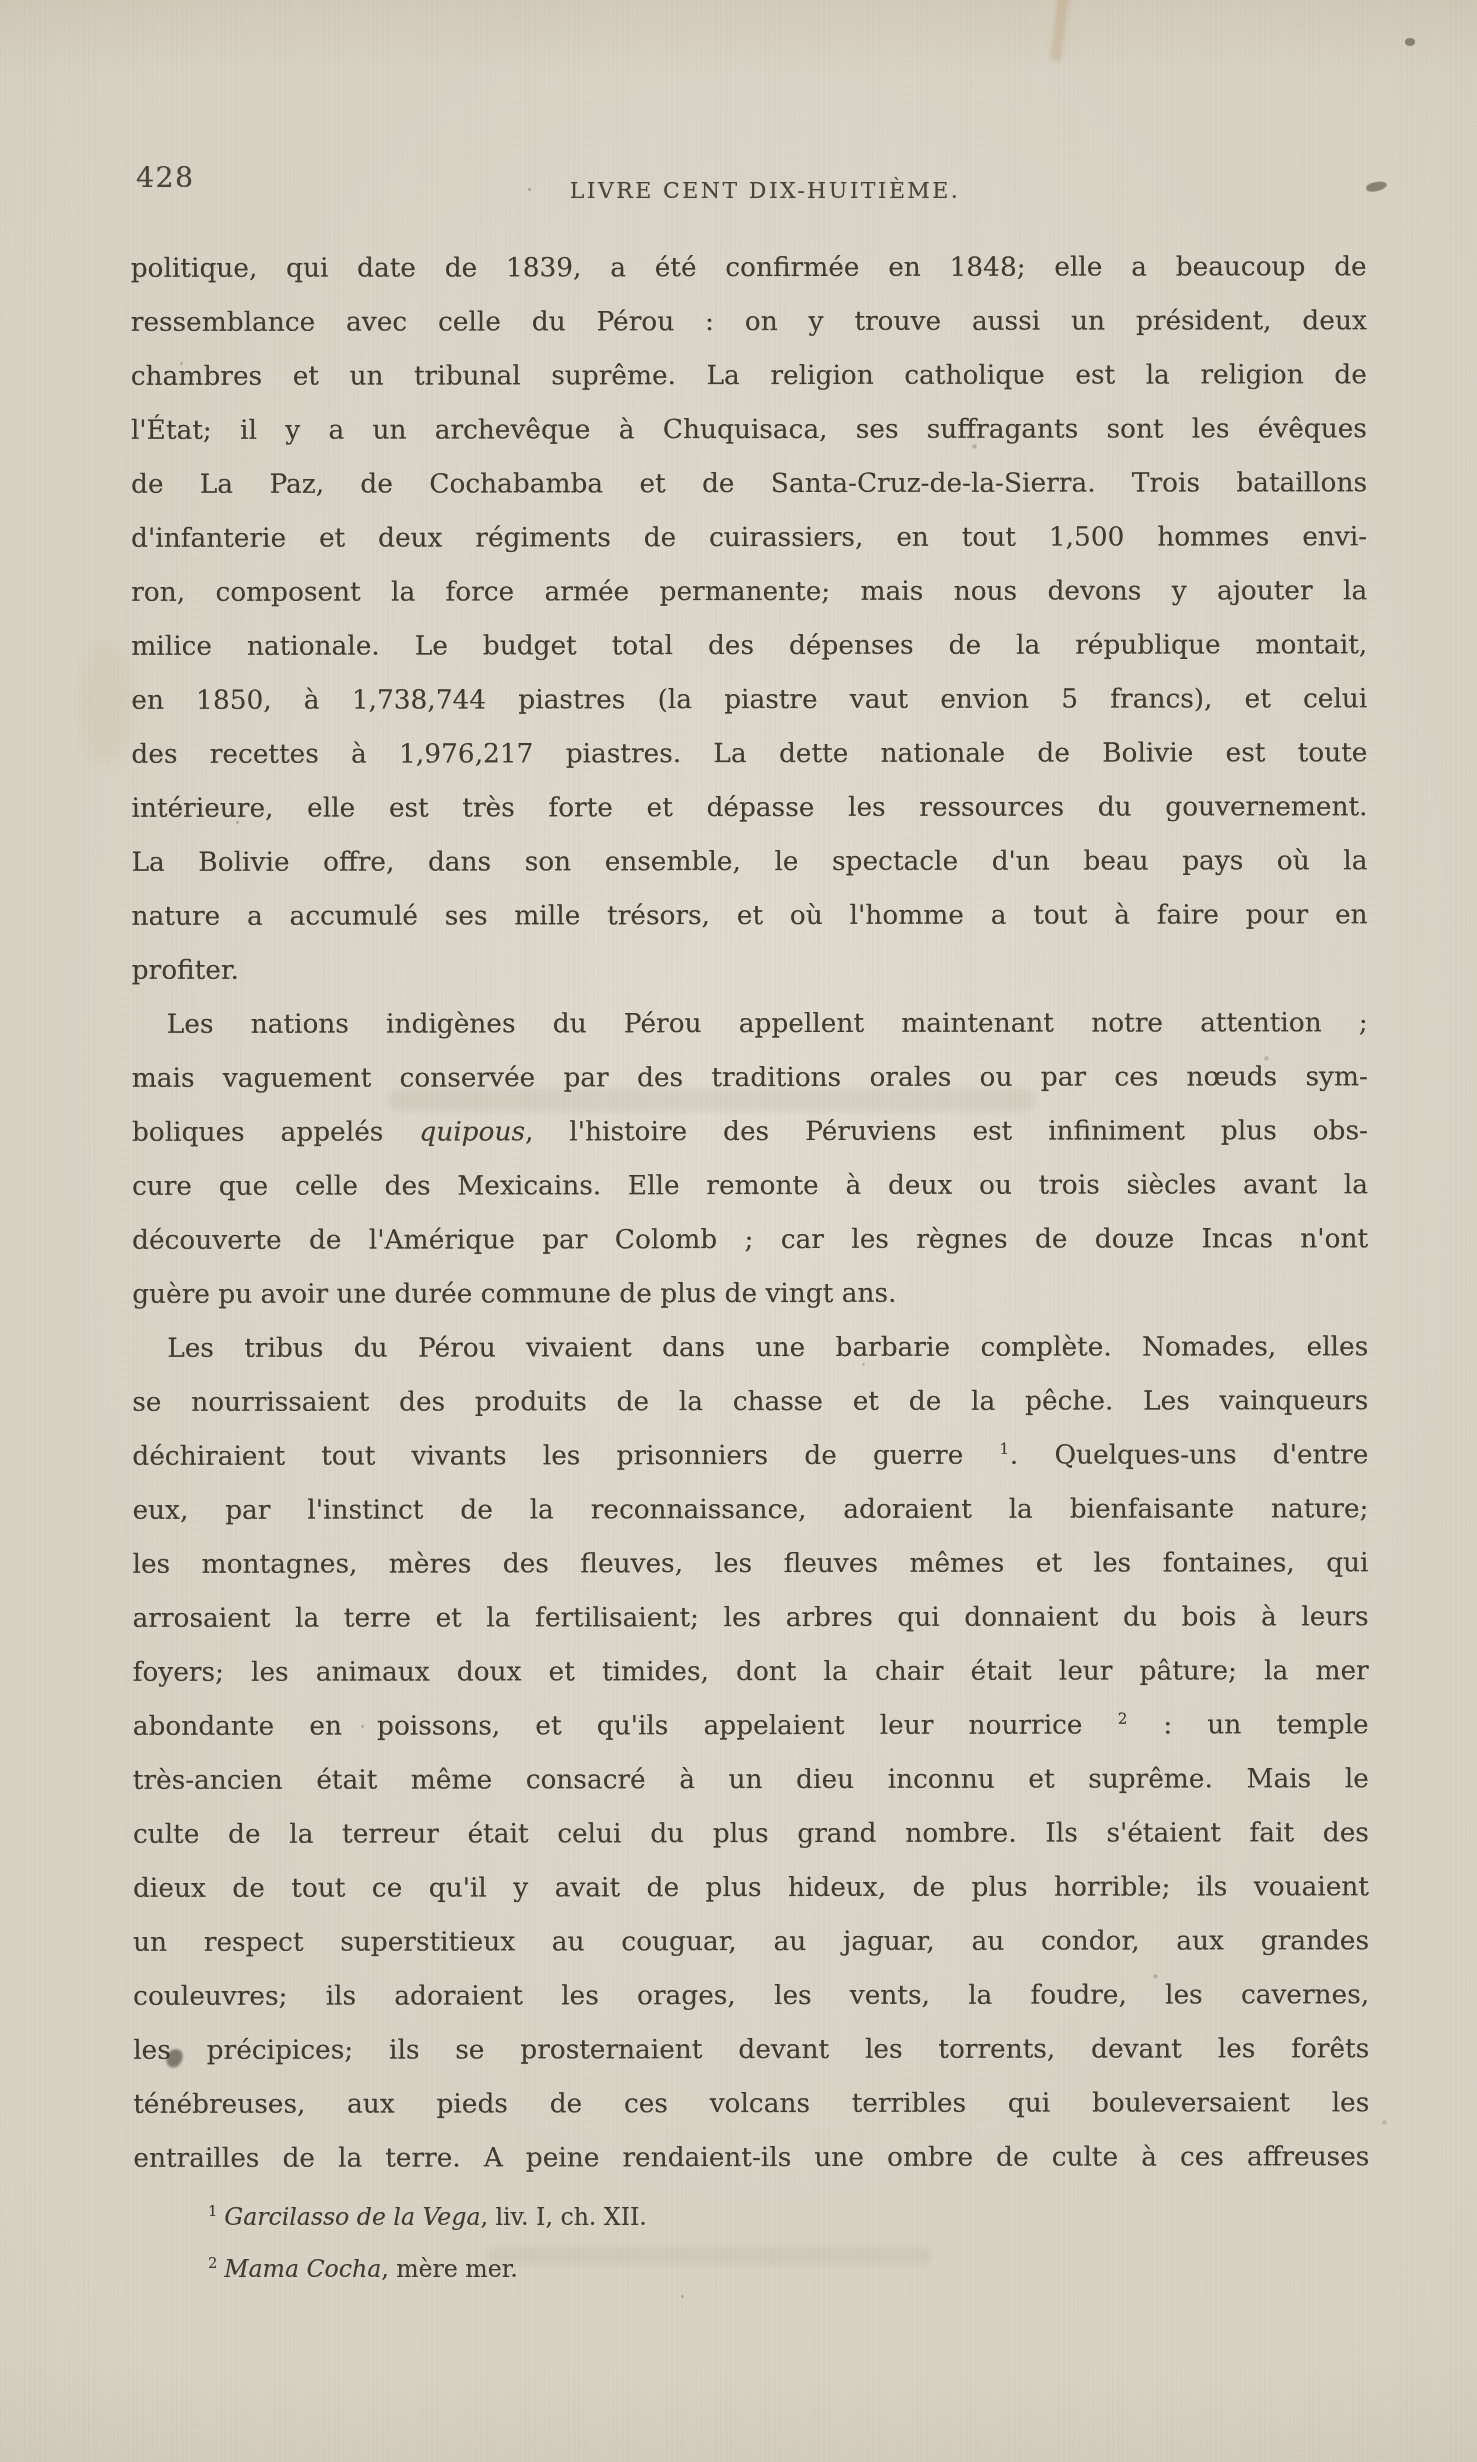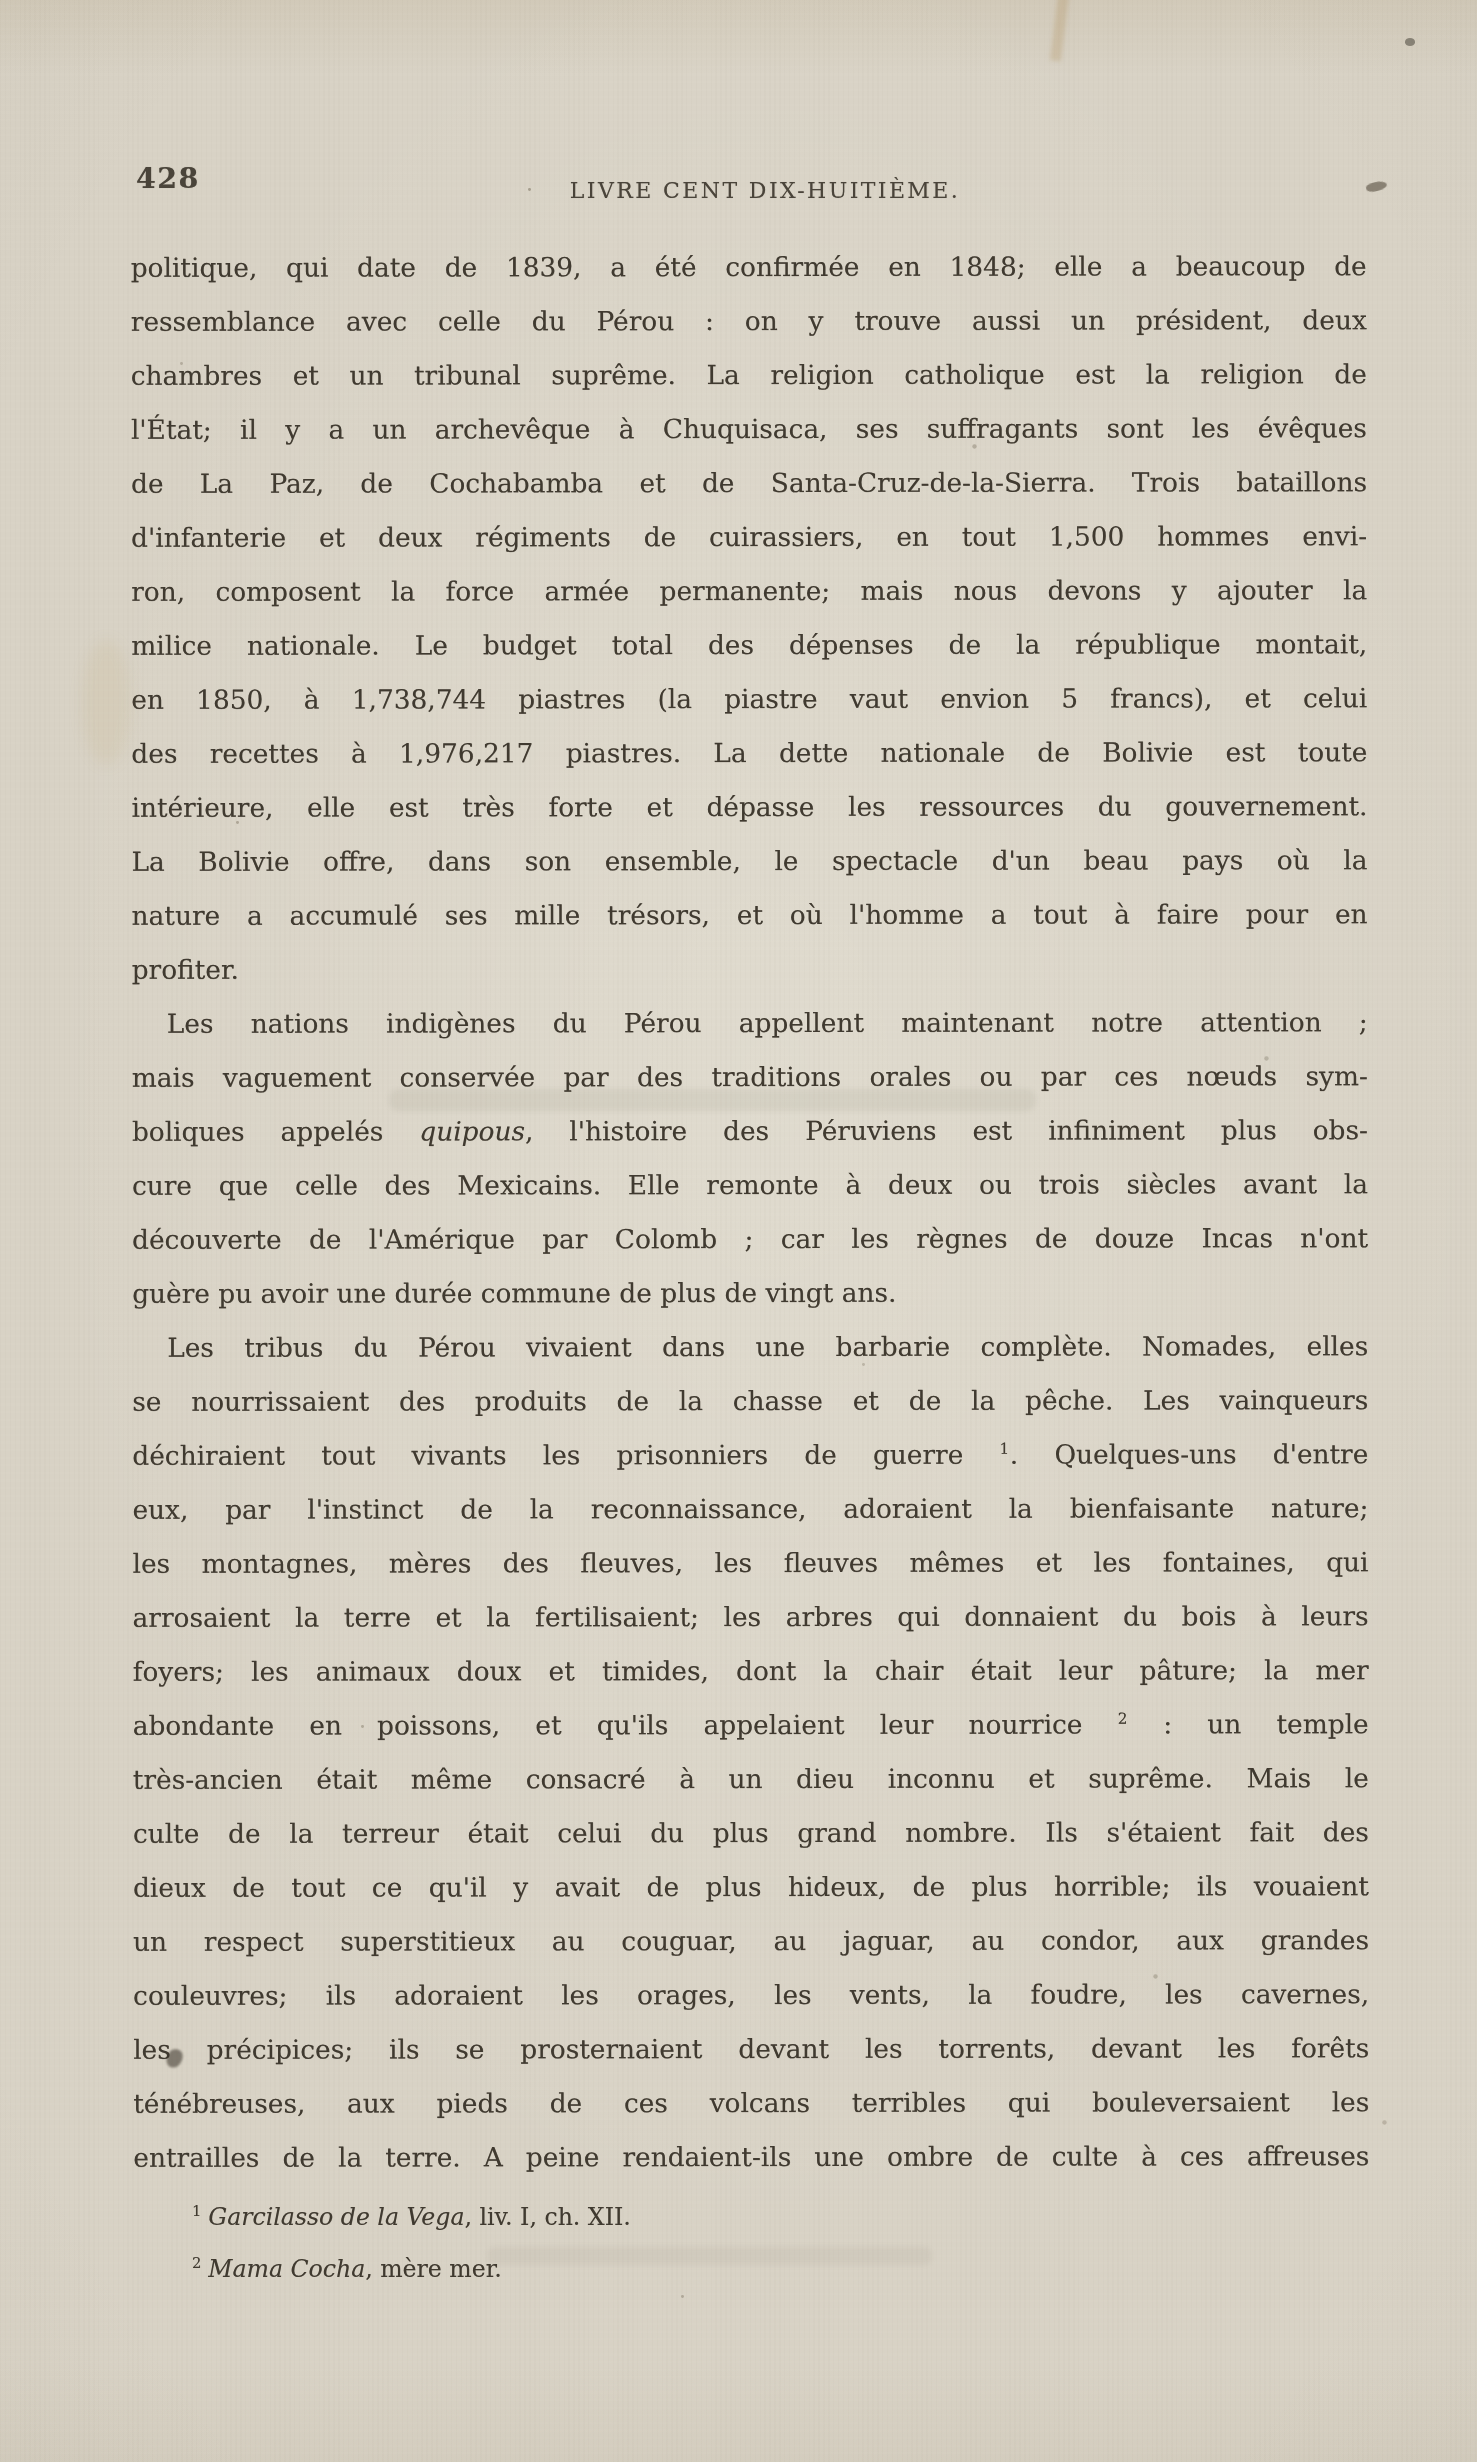--- a/index.html
+++ b/index.html
@@ -27,21 +27,20 @@
       var(--paper);
     color:var(--ink);
     overflow:hidden;
   }
   
   .pagenum{
     position:absolute;left:136px;top:161px;
     font-size:28.5px;color:var(--ink-soft);
     letter-spacing:1.4px;
     text-shadow:0 0 0.7px rgba(64,58,48,0.45);
-    font-weight:bold;
   }
   .running-title{
     position:absolute;left:765px;top:178px;transform:translateX(-50%);
     font-size:22px;letter-spacing:2.4px;color:#4a443a;
     white-space:nowrap;
     text-shadow:0 0 0.7px rgba(64,58,48,0.38);
   }
   
   .body-text{
     position:absolute;left:132px;top:240px;width:1236px;
@@ -55,21 +54,21 @@
     text-align:justify;
     text-align-last:justify;
   }
   .body-text .line.indent{ text-indent:35px; }
   .body-text .line.endline{ text-align-last:left; }
   sup.fnref{
     font-size:0.58em;vertical-align:super;line-height:0;letter-spacing:0.7px;
   }
   
   .footnotes{
-    position:absolute;left:128px;top:2188px;width:1236px;
+    position:absolute;left:144px;top:2188px;width:1236px;
     font-size:23.6px;line-height:45px;color:var(--ink);
     text-shadow:0.2px 0.2px 0.6px rgba(58,52,42,0.40);
   }
   .footnote{ padding-left:64px; }
   .footnote sup{ font-size:0.62em;vertical-align:super;margin-right:7px; }
   
   .artifact{ position:absolute;pointer-events:none; }
   .streak-top{
     left:1054px;top:-5.6px;width:11px;height:67px;
     background:rgba(165,125,62,0.22);filter:blur(2.1px);transform:rotate(7deg);

